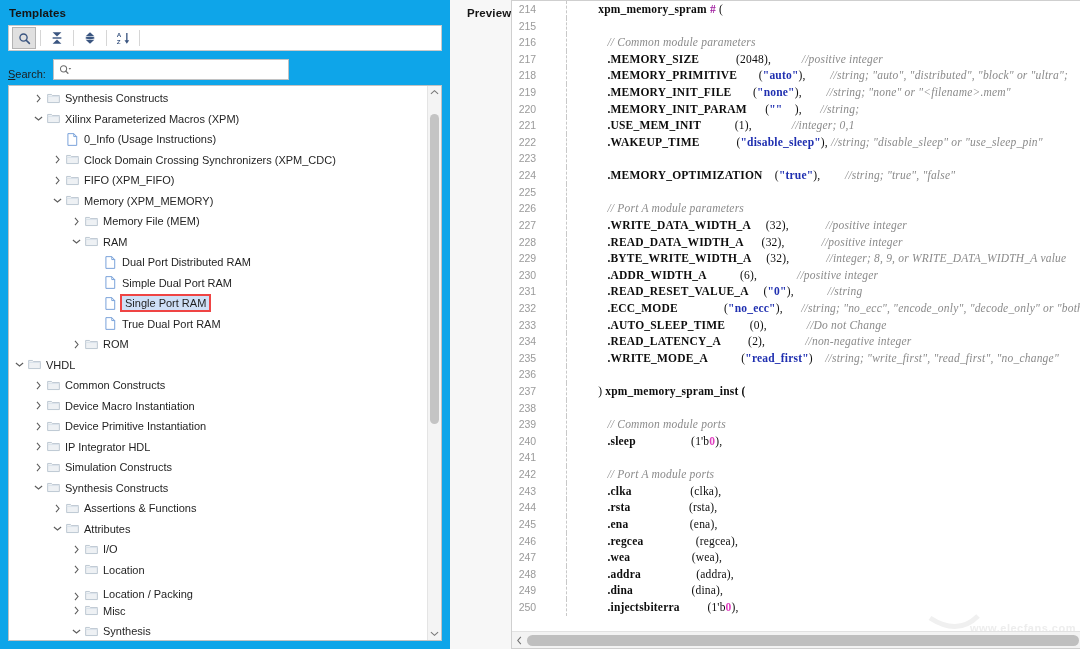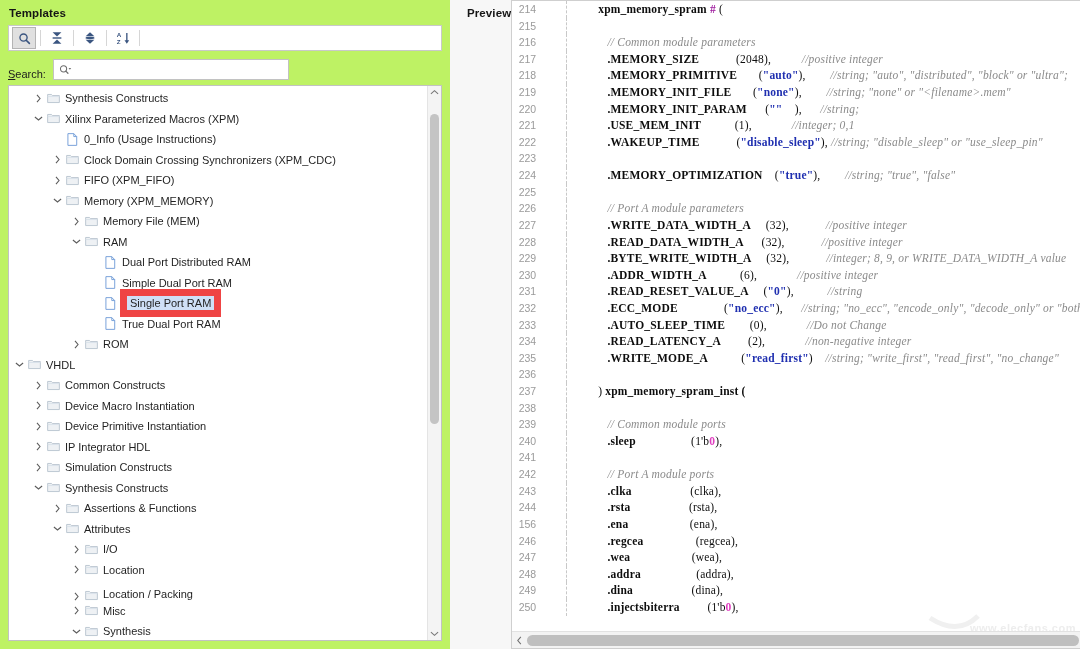--- a/index.html
+++ b/index.html
@@ -9,21 +9,21 @@
     background:#f7f7f7;
     font-family:"Liberation Sans", sans-serif;
     font-size:11px;color:#1c1c1c;
     -webkit-font-smoothing:antialiased;
   }
   .app{position:relative;width:1080px;height:649px;display:flex;}
 
   
   .left-panel{
     width:450px;height:649px;box-sizing:border-box;
-    background:#bef264;display:flex;flex-direction:column;
+    background:#0ea5e9;display:flex;flex-direction:column;
     position:relative;
   }
   .panel-title{
     font-weight:bold;font-size:11.5px;color:#151515;
     padding:7px 0 6px 9px;letter-spacing:0.1px;
   }
   .toolbar{
     margin:0 8px 0 8px;height:26px;
     background:#ffffff;border:1px solid #c9c9c9;
     display:flex;align-items:center;padding:0 2px;box-sizing:border-box;
@@ -64,21 +64,21 @@
     font-size:11px;color:#1f1f1f;padding-left:4px;
   }
   .twist{
     width:13px;min-width:13px;display:flex;align-items:center;justify-content:center;
     color:#5c5c5c;
   }
   .twist svg{display:block;}
   .ticon{width:17px;min-width:17px;display:flex;align-items:center;justify-content:center;}
   .tlabel{padding-left:3px;line-height:14px;}
   .tnode.selected .tlabel{
-    background:#cfe0f7;border:7px solid #ef4444;
+    background:#cfe0f7;border:2px solid #ef4444;
     padding:0 3px;margin-left:1px;line-height:14px;
   }
 
   
   .vscroll{
     width:13px;background:#f4f4f4;border-left:1px solid #e4e4e4;
     position:relative;
   }
   .vscroll .arrow{
     height:13px;display:flex;align-items:center;justify-content:center;color:#7a7a7a;
@@ -617,21 +617,21 @@
           <div class="code-line"><span class="gutter">235</span><span class="gsep"></span><span class="ctext"><span class="tok-name">   .WRITE_MODE_A         </span><span class="tok-plain">  (</span><span class="tok-str">"read_first"</span><span class="tok-plain">)    </span><span class="tok-com">//string; "write_first", "read_first", "no_change"</span></span></div>
           <div class="code-line"><span class="gutter">236</span><span class="gsep"></span><span class="ctext"></span></div>
           <div class="code-line"><span class="gutter">237</span><span class="gsep"></span><span class="ctext"><span class="tok-plain">) </span><span class="tok-name">xpm_memory_spram_inst (</span></span></div>
           <div class="code-line"><span class="gutter">238</span><span class="gsep"></span><span class="ctext"></span></div>
           <div class="code-line"><span class="gutter">239</span><span class="gsep"></span><span class="ctext"><span class="tok-plain">   </span><span class="tok-com">// Common module ports</span></span></div>
           <div class="code-line"><span class="gutter">240</span><span class="gsep"></span><span class="ctext"><span class="tok-name">   .sleep                </span><span class="tok-plain">  (1'b</span><span class="tok-num">0</span><span class="tok-plain">),</span></span></div>
           <div class="code-line"><span class="gutter">241</span><span class="gsep"></span><span class="ctext"></span></div>
           <div class="code-line"><span class="gutter">242</span><span class="gsep"></span><span class="ctext"><span class="tok-plain">   </span><span class="tok-com">// Port A module ports</span></span></div>
           <div class="code-line"><span class="gutter">243</span><span class="gsep"></span><span class="ctext"><span class="tok-name">   .clka                 </span><span class="tok-plain">  (clka),</span></span></div>
           <div class="code-line"><span class="gutter">244</span><span class="gsep"></span><span class="ctext"><span class="tok-name">   .rsta                 </span><span class="tok-plain">  (rsta),</span></span></div>
-          <div class="code-line"><span class="gutter">156</span><span class="gsep"></span><span class="ctext"><span class="tok-name">   .ena                  </span><span class="tok-plain">  (ena),</span></span></div>
+          <div class="code-line"><span class="gutter">245</span><span class="gsep"></span><span class="ctext"><span class="tok-name">   .ena                  </span><span class="tok-plain">  (ena),</span></span></div>
           <div class="code-line"><span class="gutter">246</span><span class="gsep"></span><span class="ctext"><span class="tok-name">   .regcea               </span><span class="tok-plain">  (regcea),</span></span></div>
           <div class="code-line"><span class="gutter">247</span><span class="gsep"></span><span class="ctext"><span class="tok-name">   .wea                  </span><span class="tok-plain">  (wea),</span></span></div>
           <div class="code-line"><span class="gutter">248</span><span class="gsep"></span><span class="ctext"><span class="tok-name">   .addra                </span><span class="tok-plain">  (addra),</span></span></div>
           <div class="code-line"><span class="gutter">249</span><span class="gsep"></span><span class="ctext"><span class="tok-name">   .dina                 </span><span class="tok-plain">  (dina),</span></span></div>
           <div class="code-line"><span class="gutter">250</span><span class="gsep"></span><span class="ctext"><span class="tok-name">   .injectsbiterra       </span><span class="tok-plain">  (1'b</span><span class="tok-num">0</span><span class="tok-plain">),</span></span></div>
         </div>
 
       <div class="wm-swoosh">
         <svg width="70" height="26" viewBox="0 0 70 26">
           <path d="M2,4 Q30,22 50,2" fill="none" stroke="#f0f0f0" stroke-width="5"></path>

